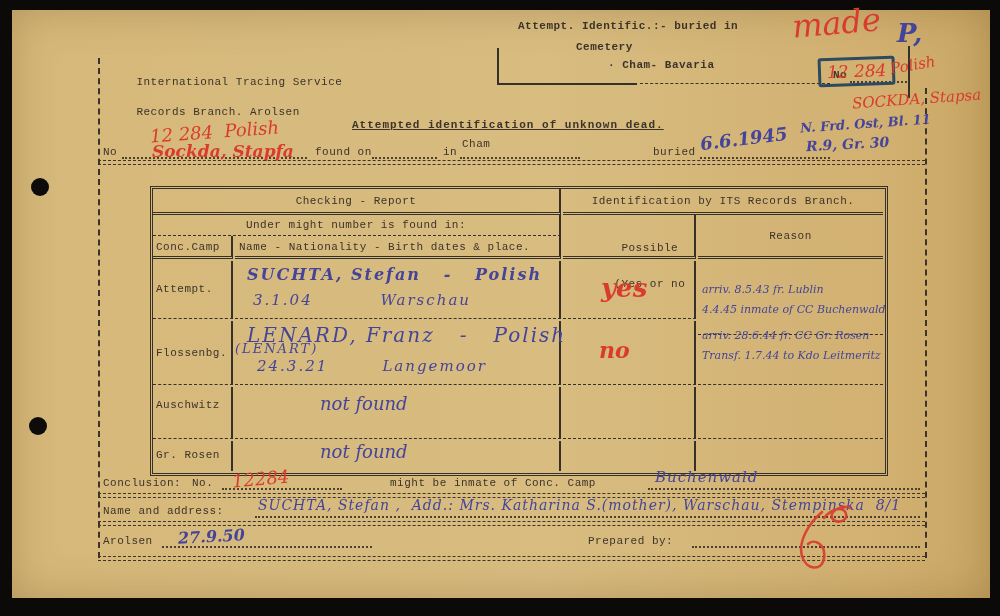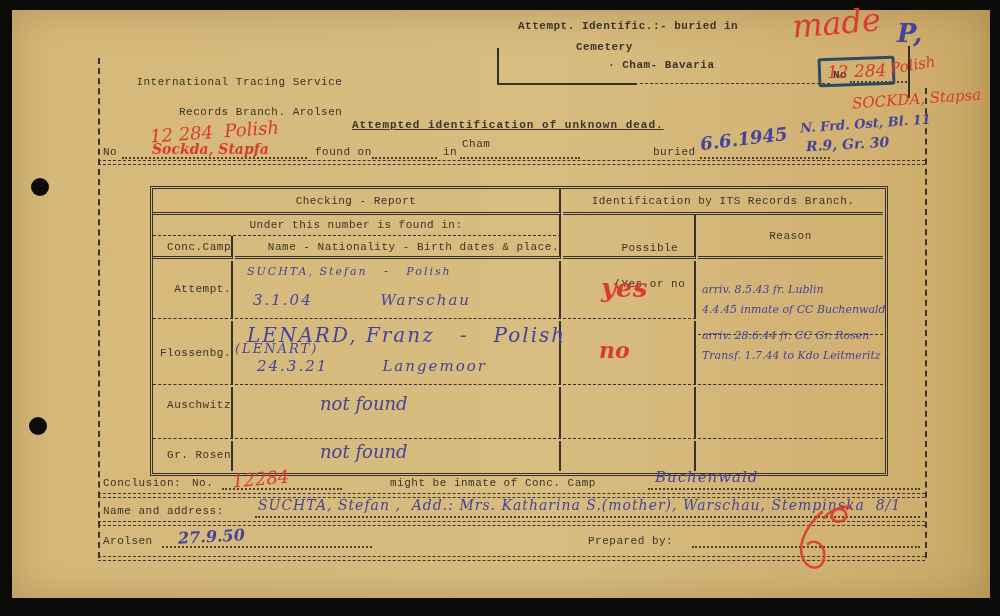--- a/index.html
+++ b/index.html
@@ -2,21 +2,21 @@
 <html><head>
 <meta charset="utf-8">
 <style>
   html,body{margin:0;padding:0;background:#0b0a08;}
   .stage{position:relative;width:1000px;height:616px;background:#0b0a08;overflow:hidden;
          font-family:"Liberation Mono","DejaVu Sans Mono",monospace;}
   .paper{position:absolute;left:12px;top:10px;width:978px;height:588px;
          background:linear-gradient(90deg,#d6b87a 0%,#d8bc80 55%,#d2b172 88%,#c9a765 100%);
          box-shadow:inset 0 0 40px rgba(120,90,40,.35);}
   .hole{position:absolute;width:18px;height:18px;border-radius:50%;background:#0d0c0a;}
-  .typed{position:absolute;color:#3c332a;font-size:11px;letter-spacing:.5px;white-space:pre;text-align:right;}
+  .typed{position:absolute;color:#3c332a;font-size:11px;letter-spacing:.5px;white-space:pre;}
   .typed.b{font-weight:bold;}
   .title-u{text-decoration:underline;font-weight:bold;letter-spacing:1px;}
   .hw{position:absolute;font-family:"DejaVu Serif",serif;font-style:italic;white-space:pre;}
   .red{color:#d93b2e;}
   .blue{color:#44449a;}
   .dots{position:absolute;border-bottom:2px dotted #4a4033;height:1px;}
   .ruleD{position:absolute;height:3px;border-top:1px dashed #3c332a;border-bottom:1px dashed #3c332a;}
   .rule1{position:absolute;border-top:1.5px dashed #3c332a;height:0;}
   .vline{position:absolute;border-left:2px dashed #3c332a;width:0;}
   .vsolid{position:absolute;border-left:2px solid #34302a;width:0;}
@@ -67,50 +67,50 @@
     <span class="hw red" style="position:static;font-size:17px;">12 284</span>
   </div>
   <div class="hw red" style="left:890px;top:56px;font-size:15px;transform:rotate(-10deg);">Polish</div>
   <div class="hw red" style="left:852px;top:90px;font-size:15px;transform:rotate(-4deg);">SOCKDA, Stapsa</div>
 
   <div class="typed title-u" style="left:352px;top:119px;">Attempted identification of unknown dead.</div>
 
   <div class="typed" style="left:103px;top:146px;">No</div>
   <div class="dots" style="left:122px;top:156px;width:185px;"></div>
   <div class="hw red" style="left:150px;top:121px;font-size:18px;transform:rotate(-4deg);">12 284  Polish</div>
-  <div class="hw red" style="left:152px;top:141px;font-size:14px;font-weight:bold;">Sockda, Stapfa</div>
+  <div class="hw red" style="left:152px;top:141px;font-size:17px;font-weight:bold;">Sockda, Stapfa</div>
   <div class="typed" style="left:315px;top:146px;">found on</div>
   <div class="dots" style="left:372px;top:156px;width:65px;"></div>
   <div class="typed" style="left:443px;top:146px;">in</div>
   <div class="typed" style="left:462px;top:138px;">Cham</div>
   <div class="dots" style="left:460px;top:156px;width:120px;"></div>
   <div class="typed" style="left:653px;top:146px;">buried</div>
   <div class="dots" style="left:700px;top:156px;width:130px;"></div>
   <div class="hw blue" style="left:700px;top:128px;font-size:18px;font-weight:bold;transform:rotate(-7deg);">6.6.1945</div>
   <div class="hw blue" style="left:800px;top:116px;font-size:13px;font-weight:bold;transform:rotate(-4deg);">N. Frd. Ost, Bl. 11</div>
   <div class="hw blue" style="left:806px;top:136px;font-size:14px;font-weight:bold;transform:rotate(-3deg);">R.9, Gr. 30</div>
   <div class="ruleD" style="left:98px;top:160px;width:827px;"></div>
 
   <div class="tbl">
 
     <div class="cell bR bB ctr typed" style="left:0;top:0;width:408px;height:26px;">Checking - Report</div>
     <div class="cell bB ctr typed" style="left:410px;top:0;width:320px;height:26px;">Identification by ITS Records Branch.</div>
 
-    <div class="cell bR bBs ctr typed" style="left:0;top:26px;width:408px;height:21px;">Under this number is found in:</div>
+    <div class="cell bR bBs ctr typed" style="left:0;top:26px;width:408px;height:21px;">Under might number is found in:</div>
     <div class="cell bR bB typed" style="left:0;top:47px;width:80px;height:23px;padding-top:5px;padding-left:3px;">Conc.Camp</div>
     <div class="cell bR bB typed" style="left:82px;top:47px;width:326px;height:23px;padding-top:5px;padding-left:4px;">Name - Nationality - Birth dates &amp; place.</div>
     <div class="cell bR bB typed" style="left:410px;top:26px;width:133px;height:44px;text-align:center;line-height:18px;padding-top:6px;">
       <span>Possible</span><br>
       <span>(Yes or no</span>
     </div>
     <div class="cell bB ctr typed" style="left:545px;top:26px;width:185px;height:44px;">Reason</div>
 
     <div class="cell bR bBs typed" style="left:0;top:72px;width:80px;height:58px;padding-top:22px;padding-left:3px;">Attempt.</div>
     <div class="cell bR bBs" style="left:82px;top:72px;width:326px;height:58px;">
-      <span class="hw blue" style="left:12px;top:4px;font-size:11px;letter-spacing:2px;">SUCHTA, Stefan   -   Polish</span>
+      <span class="hw blue" style="left:12px;top:4px;font-size:16px;letter-spacing:2px;font-weight:bold;">SUCHTA, Stefan   -   Polish</span>
       <span class="hw blue" style="left:18px;top:30px;font-size:15px;letter-spacing:2px;">3.1.04          Warschau</span>
     </div>
     <div class="cell bR bBs" style="left:410px;top:72px;width:133px;height:58px;">
       <span class="hw red" style="left:38px;top:12px;font-size:26px;font-weight:bold;font-style:italic;">yes</span>
     </div>
     <div class="cell bBs" style="left:545px;top:88px;width:185px;height:58px;">
       <span class="hw blue" style="left:4px;top:6px;font-size:11px;">arriv. 8.5.43 fr. Lublin</span>
       <span class="hw blue" style="left:4px;top:26px;font-size:11px;">4.4.45 inmate of CC Buchenwald</span>
     </div>
 

